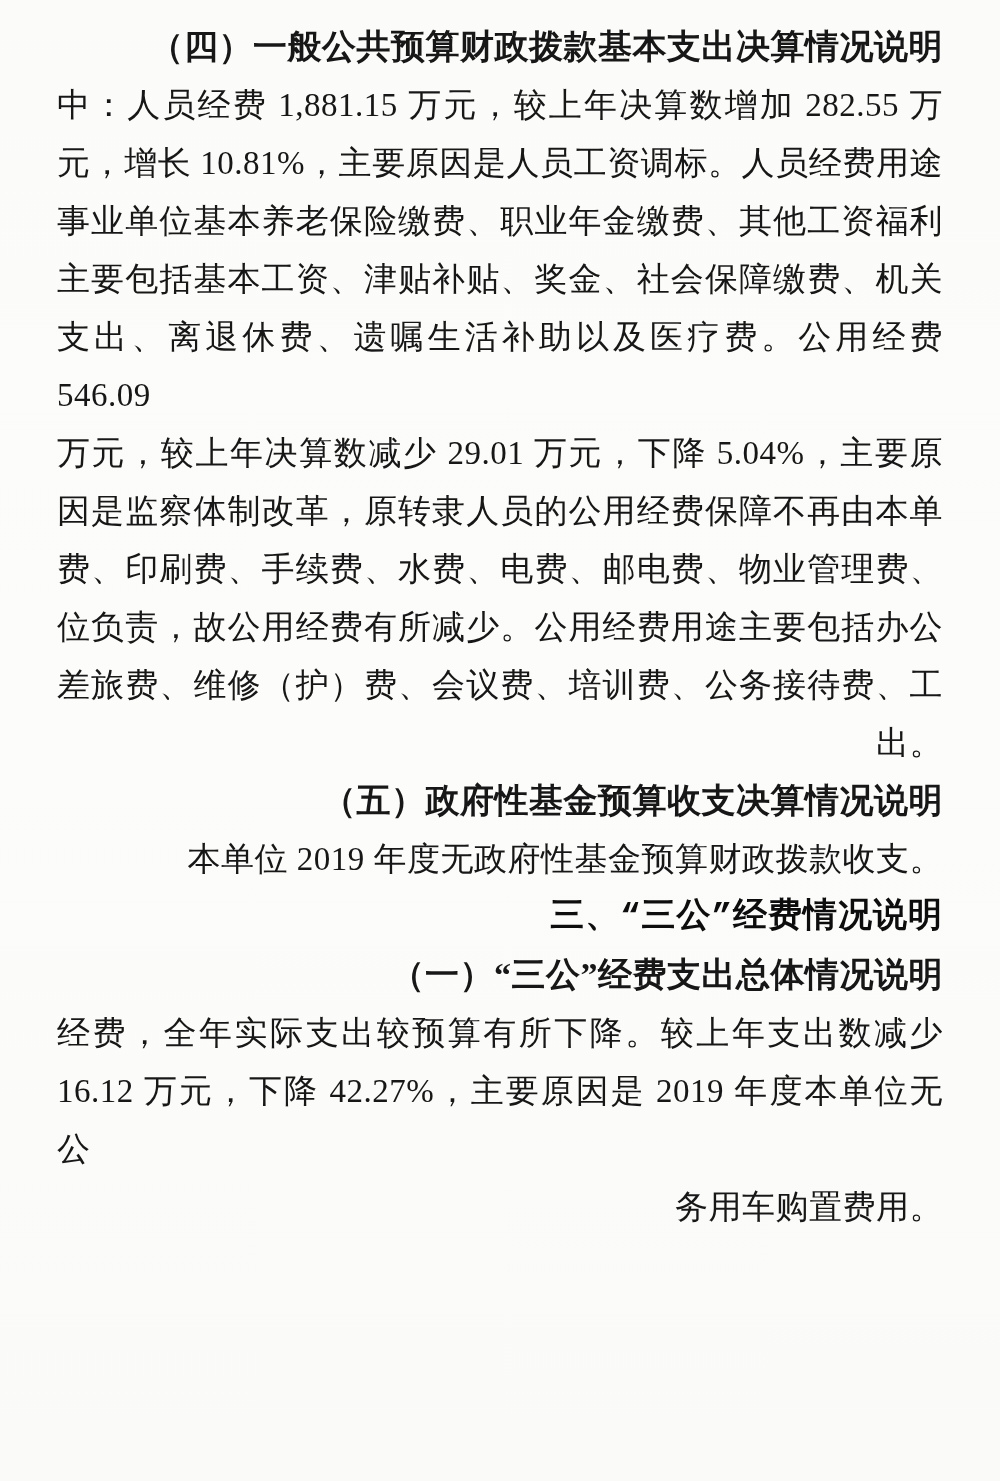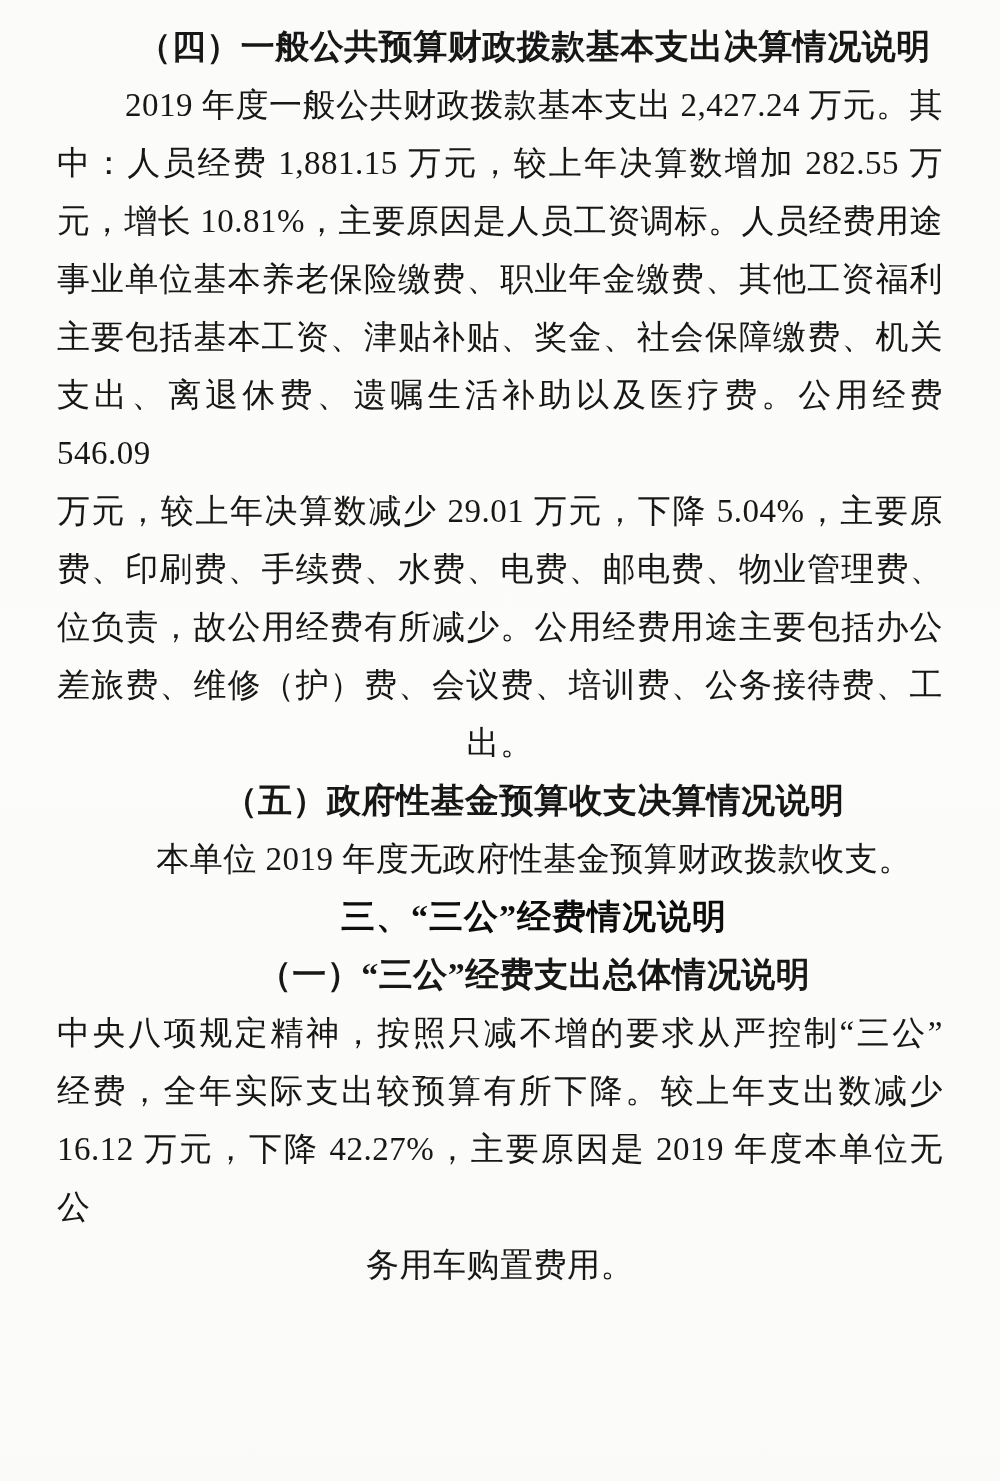--- a/index.html
+++ b/index.html
@@ -19,61 +19,60 @@
   .doc {
     padding: 18px 57px 0 57px;
     box-sizing: border-box;
   }
   .line {
     font-family: "Liberation Serif", "DejaVu Serif", serif;
     font-size: 33px;
     line-height: 58px;
     color: #171717;
     letter-spacing: 0.5px;
-    text-align: center;
+    text-align: right;
   }
   .line.fill {
     text-align: justify;
     text-align-last: justify;
     text-justify: inter-character;
   }
   .line.indent {
     padding-left: 68px;
   }
   .line.heading-kai {
     font-weight: bold;
     font-size: 34px;
   }
   .line.heading-hei {
-    font-family: Liberation Serif, serif;
+    font-family: Liberation Mono, monospace;
     font-weight: bold;
     font-size: 34px;
     letter-spacing: 1px;
     color: #0d0d0d;
   }
 </style>
 </head>
 <body>
 
 <div class="page">
   <div class="doc">
       <div class="line heading-kai indent">（四）一般公共预算财政拨款基本支出决算情况说明</div>
-      <div class="line body indent fill">2019 年度一般公共财政拨款基本支出 2,427.24 万元。其</div>
       <div class="line body fill">中：人员经费 1,881.15 万元，较上年决算数增加 282.55 万</div>
       <div class="line body fill">元，增长 10.81%，主要原因是人员工资调标。人员经费用途</div>
       <div class="line body fill">事业单位基本养老保险缴费、职业年金缴费、其他工资福利</div>
       <div class="line body fill">主要包括基本工资、津贴补贴、奖金、社会保障缴费、机关</div>
       <div class="line body fill">支出、离退休费、遗嘱生活补助以及医疗费。公用经费 546.09</div>
       <div class="line body fill">万元，较上年决算数减少 29.01 万元，下降 5.04%，主要原</div>
+      <div class="line body fill">因是监察体制改革，原转隶人员的公用经费保障不再由本单</div>
       <div class="line body fill">费、印刷费、手续费、水费、电费、邮电费、物业管理费、</div>
       <div class="line body fill">位负责，故公用经费有所减少。公用经费用途主要包括办公</div>
       <div class="line body fill">差旅费、维修（护）费、会议费、培训费、公务接待费、工</div>
       <div class="line body">出。</div>
       <div class="line heading-kai indent">（五）政府性基金预算收支决算情况说明</div>
       <div class="line body indent">本单位 2019 年度无政府性基金预算财政拨款收支。</div>
       <div class="line heading-hei indent">三、“三公”经费情况说明</div>
       <div class="line heading-kai indent">（一）“三公”经费支出总体情况说明</div>
-      <div class="line body fill">中央八项规定精神，按照只减不增的要求从严控制“三公”</div>
       <div class="line body fill">经费，全年实际支出较预算有所下降。较上年支出数减少</div>
       <div class="line body fill">16.12 万元，下降 42.27%，主要原因是 2019 年度本单位无公</div>
       <div class="line body">务用车购置费用。</div>
     </div>
 </div>
 
 </body></html>

